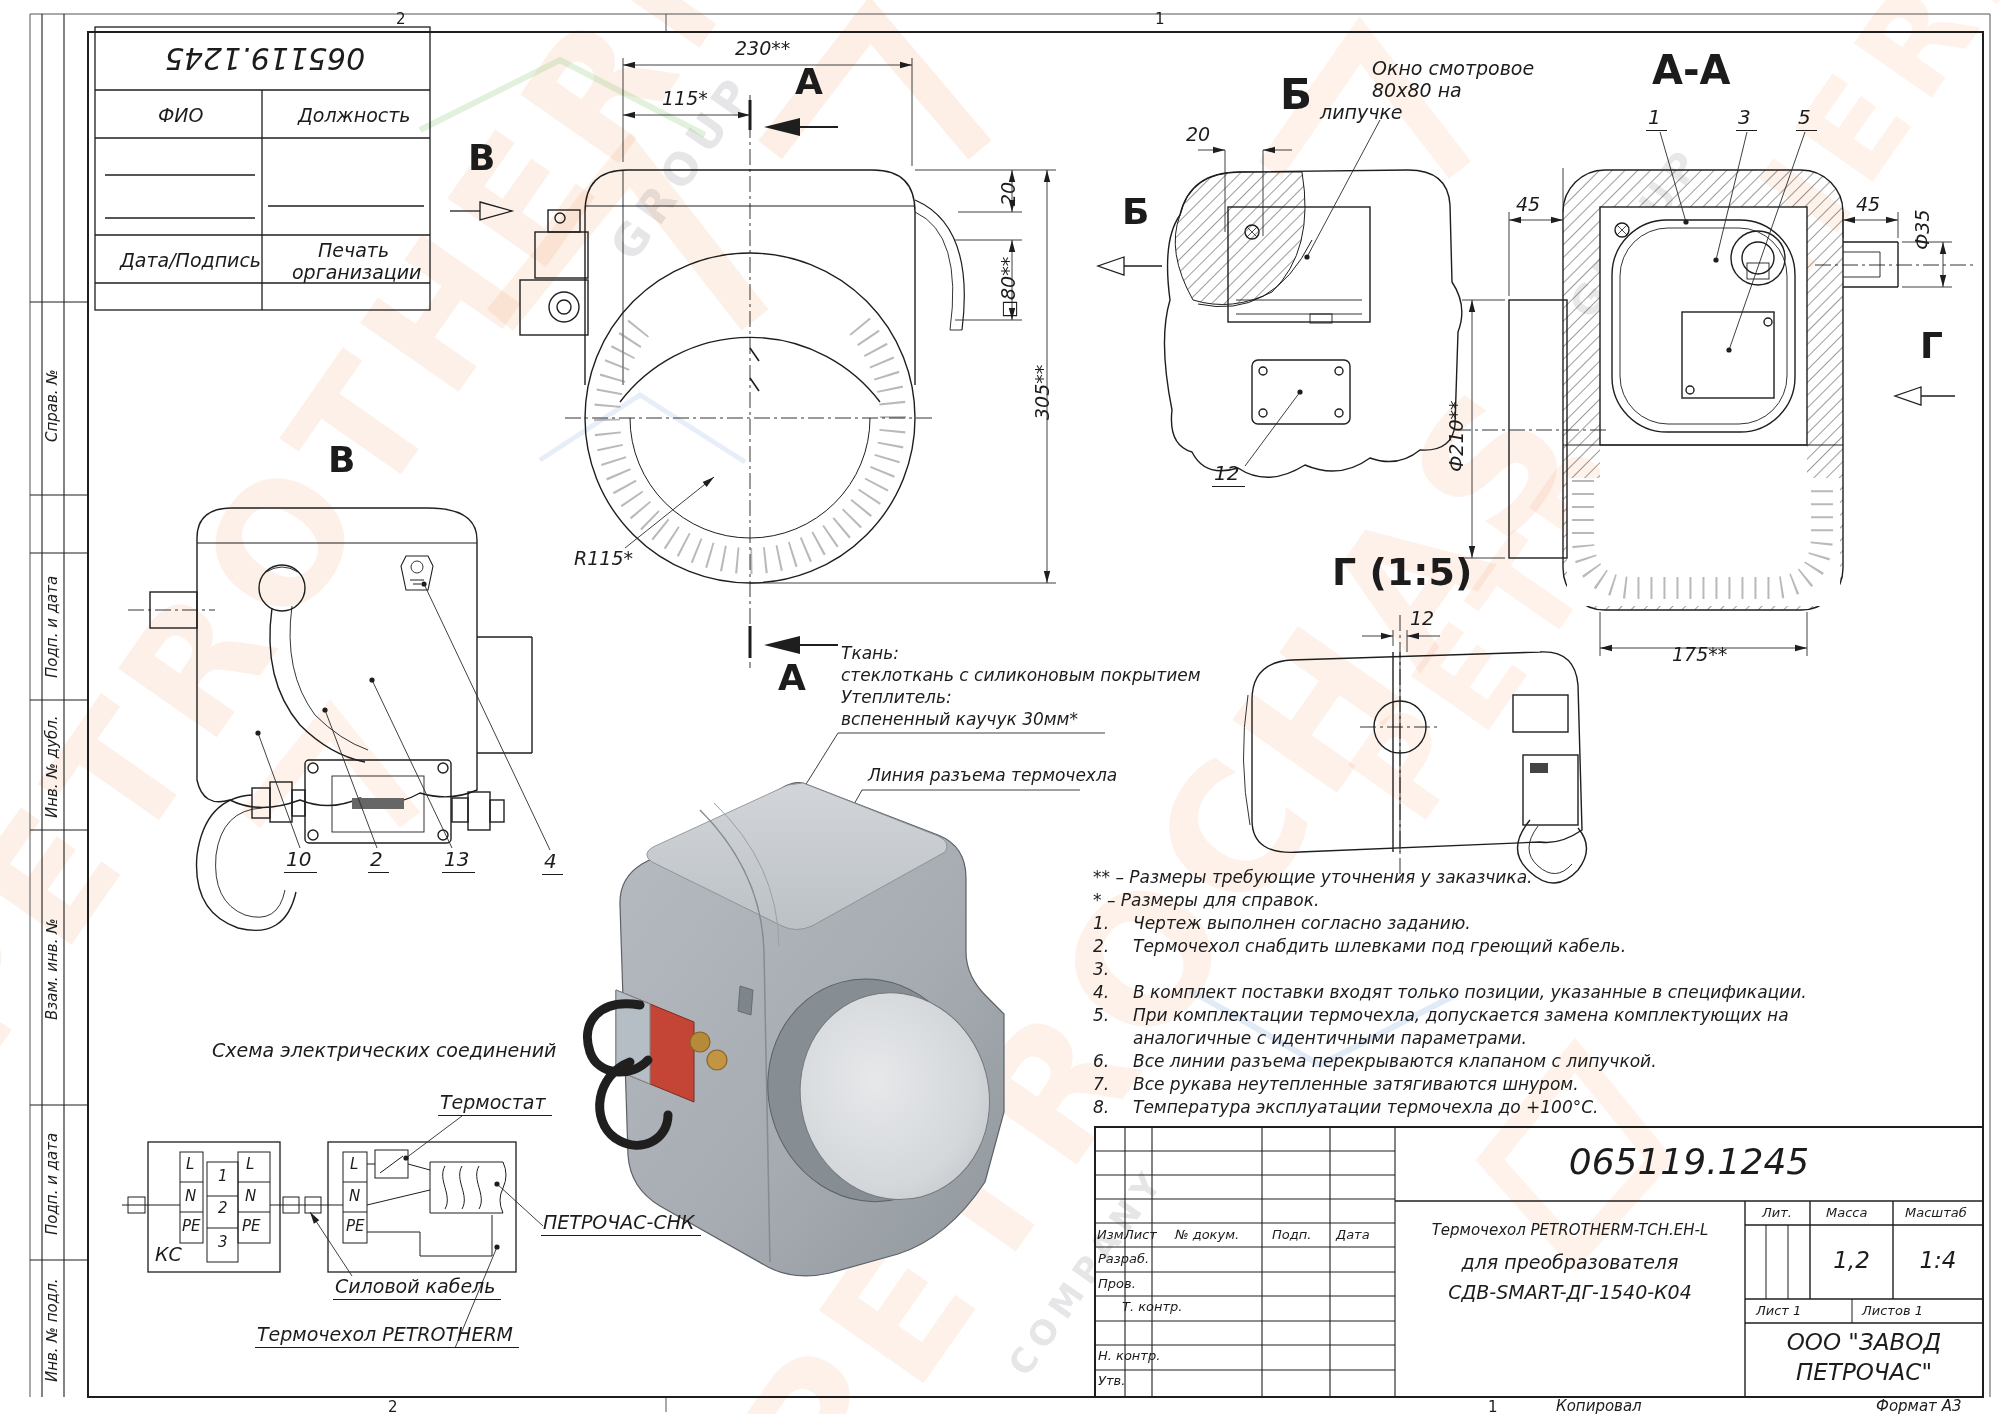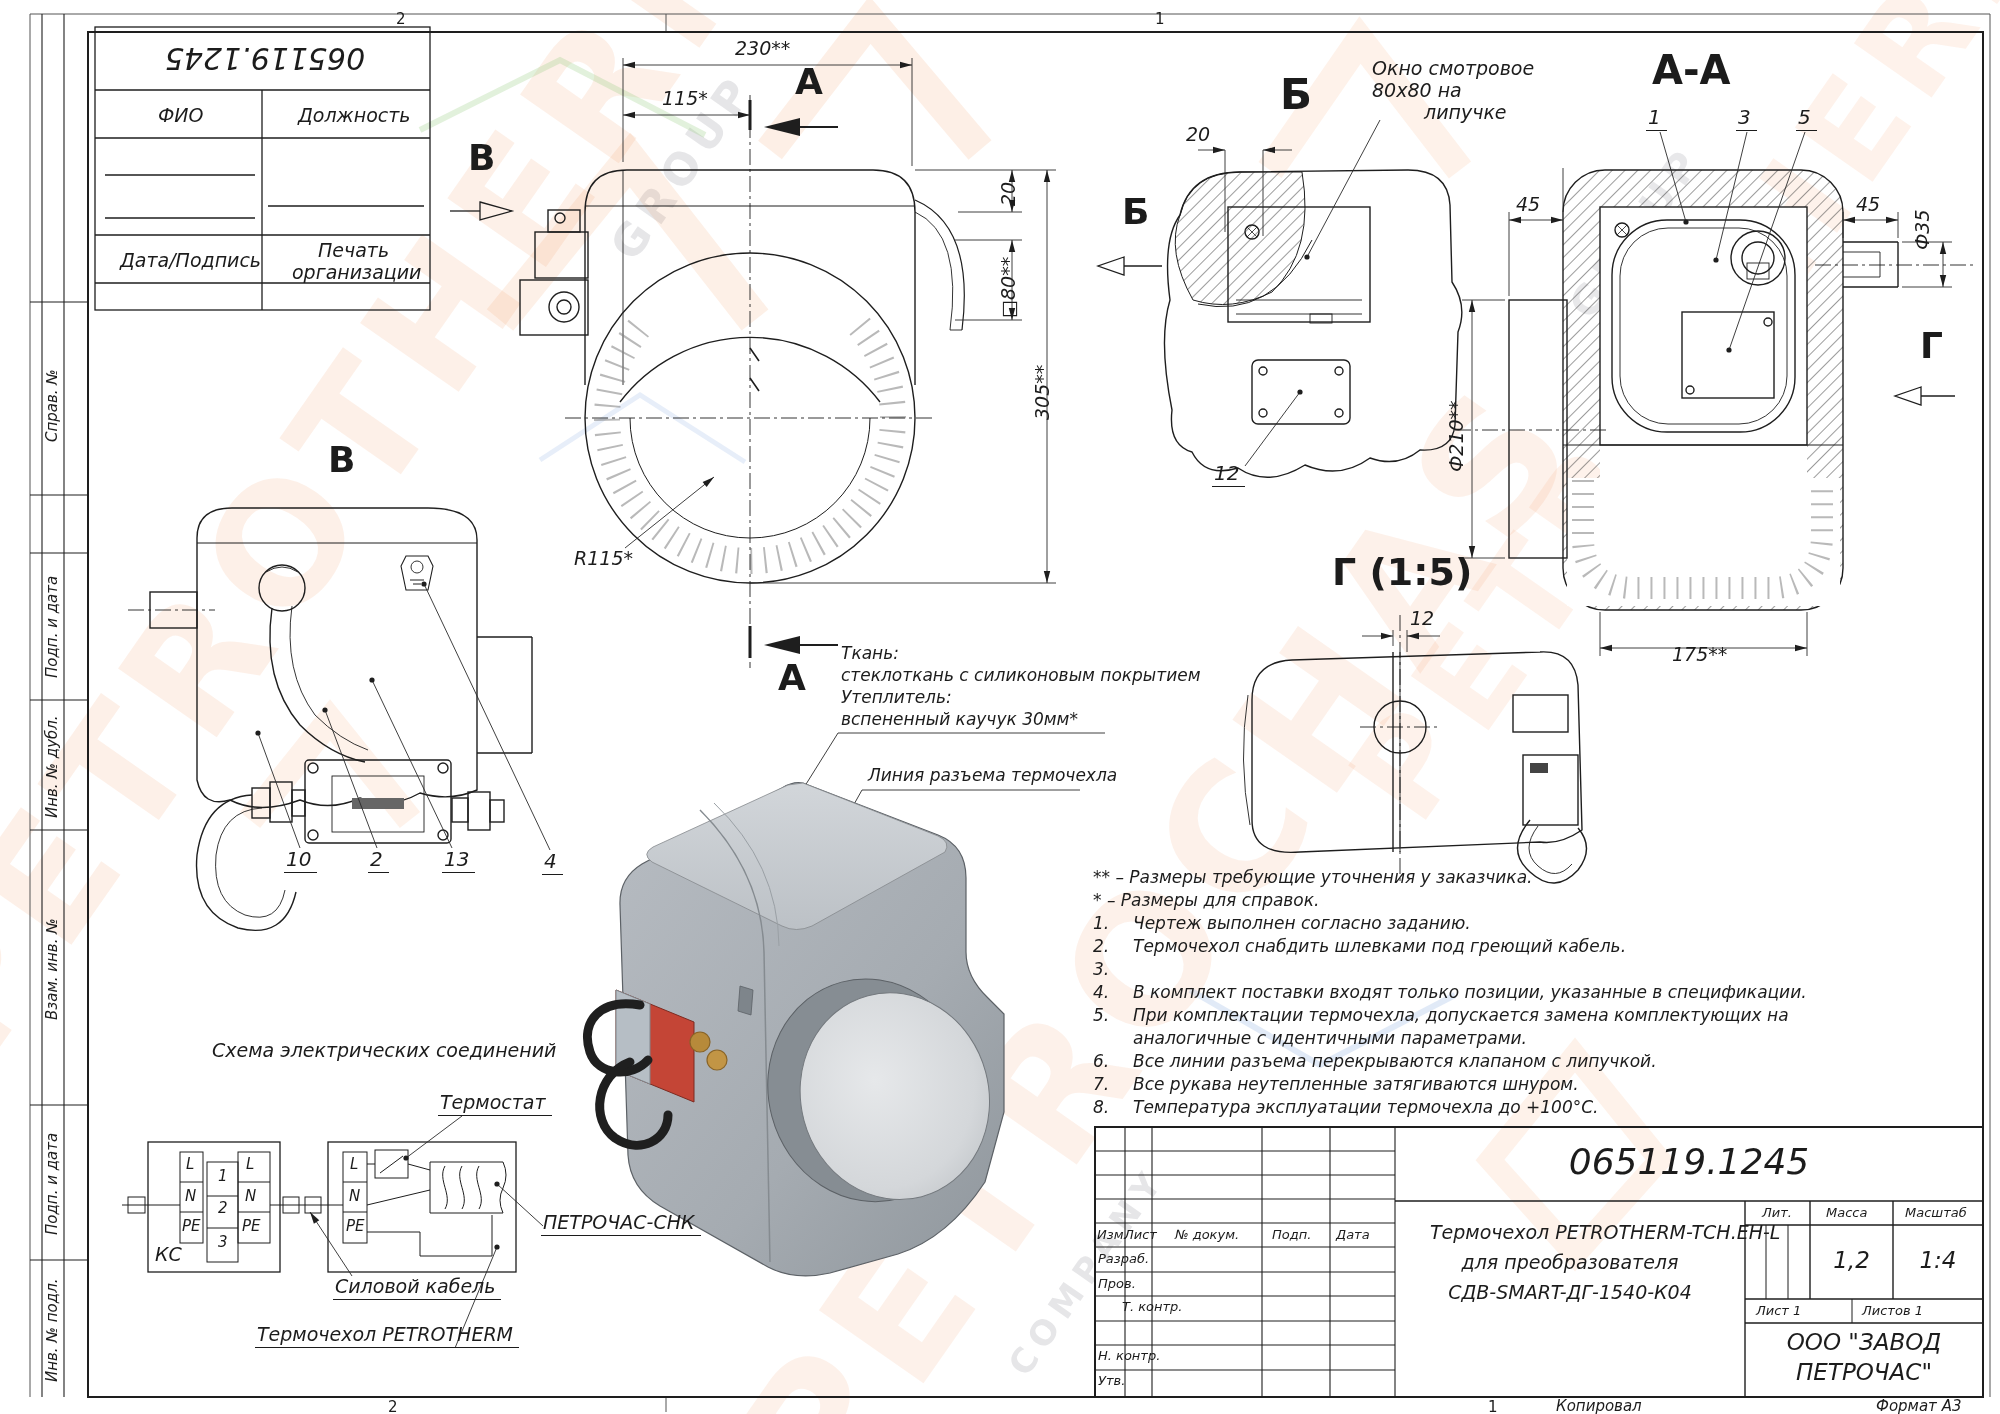--- a/index.html
+++ b/index.html
@@ -440,21 +440,21 @@
   <span class="t r90" style="left:998px;top:206px;">20</span>
   <span class="t r90" style="left:998px;top:318px;">□80**</span>
   <span class="t r90" style="left:1032px;top:420px;">305**</span>
   <span class="t" style="left:574px;top:548px;">R115*</span>
 
   <span class="t vl" style="left:1280px;top:72px;font-size:42px;">Б</span>
   <span class="t vl" style="left:1122px;top:192px;">Б</span>
   <span class="t" style="left:1186px;top:124px;">20</span>
   <span class="t" style="left:1372px;top:58px;">Окно смотровое</span>
   <span class="t" style="left:1372px;top:80px;">80х80 на</span>
-  <span class="t" style="left:1424px;top:102px;">липучке</span>
+  <span class="t" style="left:1320px;top:102px;">липучке</span>
   <span class="t u" style="left:1212px;top:462px;font-size:20px;">12</span>
 
   <span class="t vl" style="left:1652px;top:48px;font-size:40px;">А-А</span>
   <span class="t u" style="left:1646px;top:106px;font-size:20px;">1</span>
   <span class="t u" style="left:1736px;top:106px;font-size:20px;">3</span>
   <span class="t u" style="left:1796px;top:106px;font-size:20px;">5</span>
   <span class="t" style="left:1856px;top:194px;">45</span>
   <span class="t r90" style="left:1912px;top:250px;">Ф35</span>
   <span class="t" style="left:1516px;top:194px;">45</span>
   <span class="t r90" style="left:1446px;top:472px;">Ф210**</span>
@@ -543,21 +543,21 @@
   <span class="t xs" style="left:1097px;top:1228px;">Изм.</span>
   <span class="t xs" style="left:1124px;top:1228px;">Лист</span>
   <span class="t xs" style="left:1175px;top:1228px;">№ докум.</span>
   <span class="t xs" style="left:1272px;top:1228px;">Подп.</span>
   <span class="t xs" style="left:1336px;top:1228px;">Дата</span>
   <span class="t xs" style="left:1098px;top:1252px;text-align:center;">Разраб.</span>
   <span class="t xs" style="left:1098px;top:1277px;">Пров.</span>
   <span class="t xs" style="left:1098px;top:1300px;margin-left:24px;">Т. контр.</span>
   <span class="t xs" style="left:1098px;top:1349px;">Н. контр.</span>
   <span class="t xs" style="left:1098px;top:1374px;">Утв.</span>
-  <div class="t ctr" style="left:1430px;top:1222px;width:344px;font-size:19px;">Термочехол PETROTHERM-TCH.EH-L</div>
+  <div class="t ctr" style="left:1398px;top:1222px;width:344px;font-size:15px;">Термочехол PETROTHERM-TCH.EH-L</div>
   <div class="t ctr" style="left:1398px;top:1252px;width:344px;font-size:19px;">для преобразователя</div>
   <div class="t ctr" style="left:1398px;top:1282px;width:344px;font-size:19px;">СДВ-SMART-ДГ-1540-К04</div>
   <span class="t xs" style="left:1762px;top:1206px;">Лит.</span>
   <span class="t xs" style="left:1826px;top:1206px;">Масса</span>
   <span class="t xs" style="left:1905px;top:1206px;">Масштаб</span>
   <div class="t ctr" style="left:1810px;top:1248px;width:83px;font-size:23px;">1,2</div>
   <div class="t ctr" style="left:1893px;top:1248px;width:90px;font-size:23px;">1:4</div>
   <span class="t xs" style="left:1756px;top:1304px;">Лист 1</span>
   <span class="t xs" style="left:1862px;top:1304px;">Листов 1</span>
   <div class="t ctr" style="left:1745px;top:1330px;width:238px;font-size:23px;">ООО "ЗАВОД</div>

